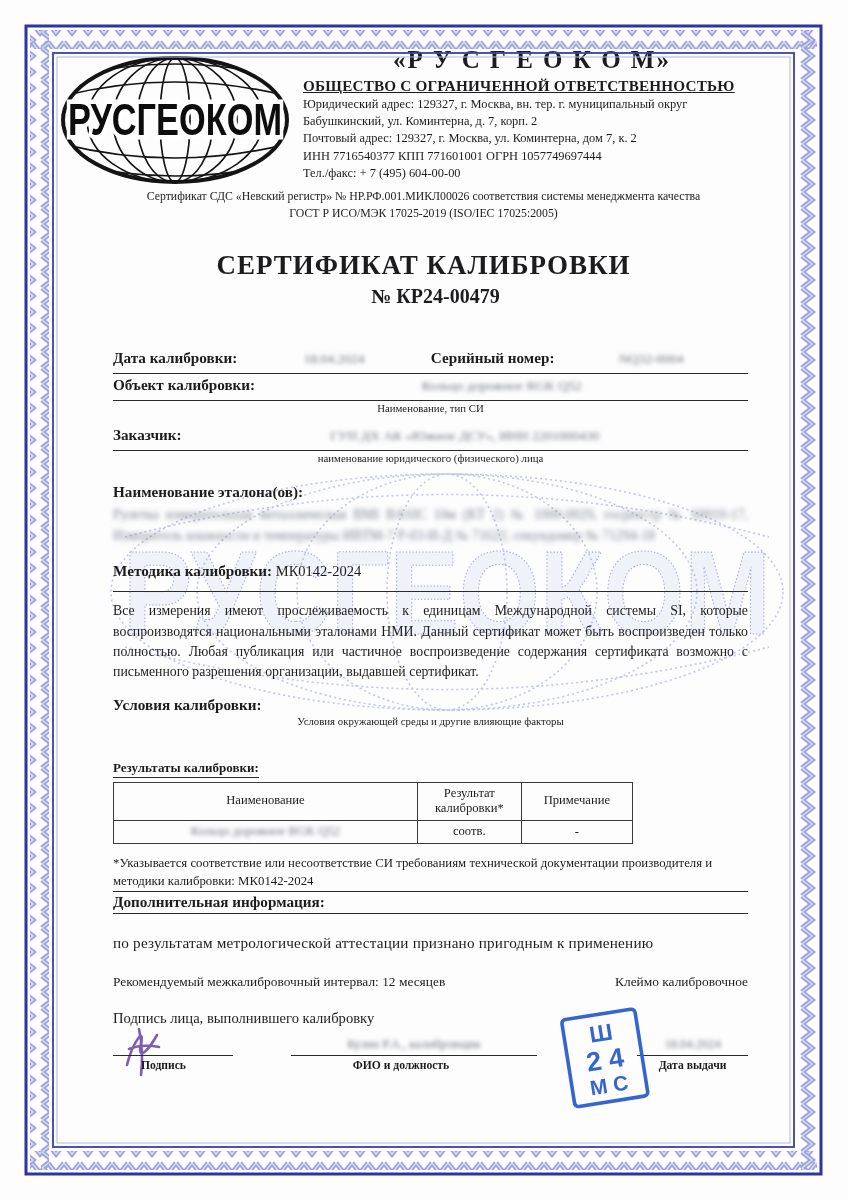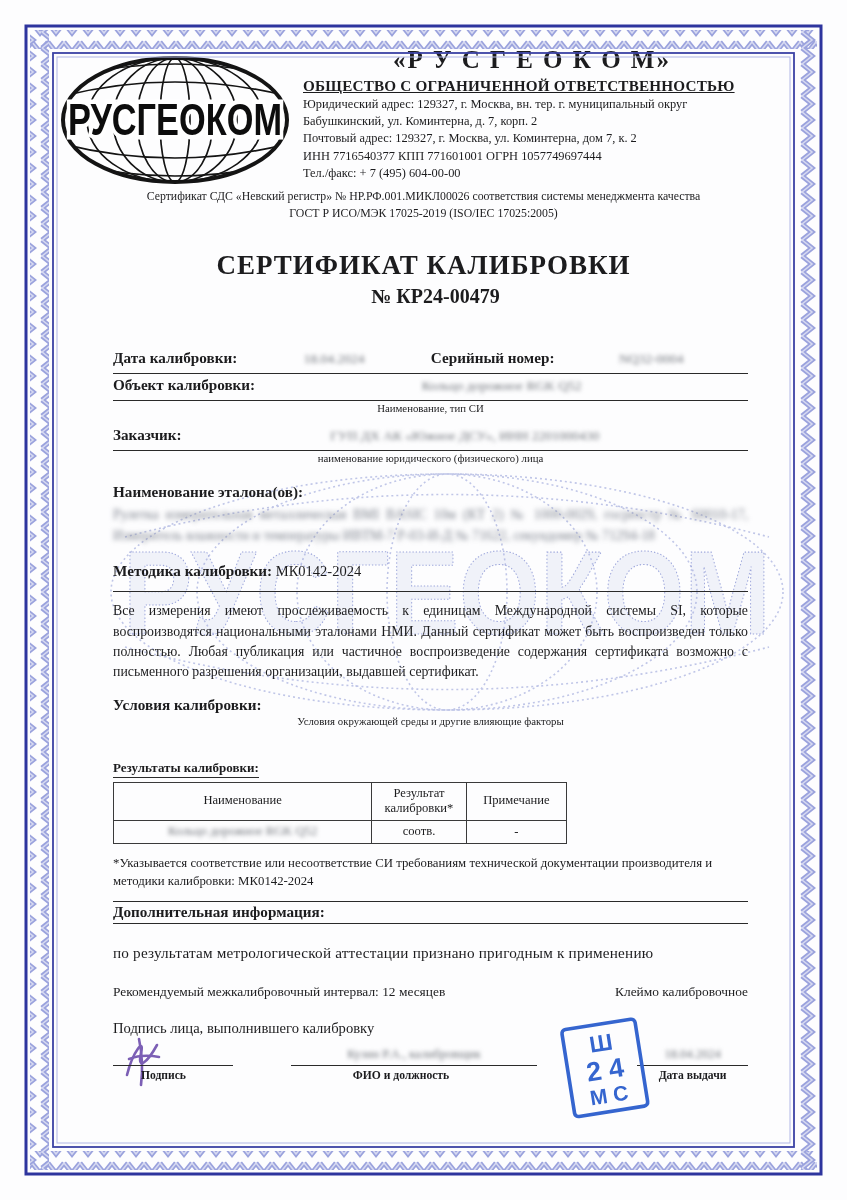--- a/index.html
+++ b/index.html
@@ -31,25 +31,25 @@
   .mt2{margin-top:2px;} 
   .etalon-label{margin-top:19px;font-size:15.2px;font-weight:bold;}
   .etalon-text{margin-top:4px;font-size:13.8px;line-height:1.5;text-align:justify;}
   .method{margin-top:16px;border-bottom:1.6px solid #2a2a2a;padding-bottom:11px;font-size:14.5px;}
   .method b{font-size:15.2px;}
   .para{margin-top:9px;font-size:13.8px;line-height:1.47;text-align:justify;}
   .sec-h{margin-top:13px;font-size:15.2px;font-weight:bold;}
   .cond-val{font-size:14.2px;border-bottom:1.6px solid #2a2a2a;padding-bottom:2px;margin-top:1px;}
   .res-h{margin-top:33px;font-size:13px;font-weight:bold;display:inline-block;
          border-bottom:1.6px solid #2a2a2a;padding-bottom:1px;}
-  table.res{margin-top:4px;width:454px;border-collapse:collapse;}
+  table.res{margin-top:4px;width:520px;border-collapse:collapse;}
   table.res td,table.res th{border:1.3px solid #3a3a3a;font-size:12.6px;font-weight:normal;
          text-align:center;padding:3px 4px;line-height:1.25;}
   .col-name{width:275px;} .col-res{width:88px;} .col-note{width:95px;}
-  .footnote{margin-top:10px;font-size:12.8px;line-height:1.42;border-bottom:1.6px solid #2a2a2a;padding-bottom:11px;}
+  .footnote{margin-top:10px;font-size:12.8px;line-height:1.42;border-bottom:1.6px solid #2a2a2a;padding-bottom:1px;}
   .add-h{font-size:15.2px;font-weight:bold;border-bottom:1.6px solid #2a2a2a;padding-bottom:2px;padding-top:1px;}
   .add-t{margin-top:20px;font-size:15.2px;letter-spacing:.2px;}
   .foot-row{margin-top:22px;display:flex;justify-content:space-between;font-size:13.4px;}
   .sign-h{margin-top:20px;font-size:14.6px;}
   .sigzone{position:relative;height:100px;margin-top:6px;}
   .sigline{position:absolute;top:22px;border-top:1.6px solid #2a2a2a;height:0;}
   .sl1{left:0;width:120px;} .sl2{left:178px;width:246px;} .sl3{left:524px;width:111px;}
   .siglab{position:absolute;top:26px;font-size:11.6px;font-weight:bold;}
   .lb1{left:28px;} .lb2{left:165px;width:246px;text-align:center;} .lb3{left:524px;width:111px;text-align:center;}
   .overline-val{position:absolute;top:4px;text-align:center;font-size:12.5px;}

